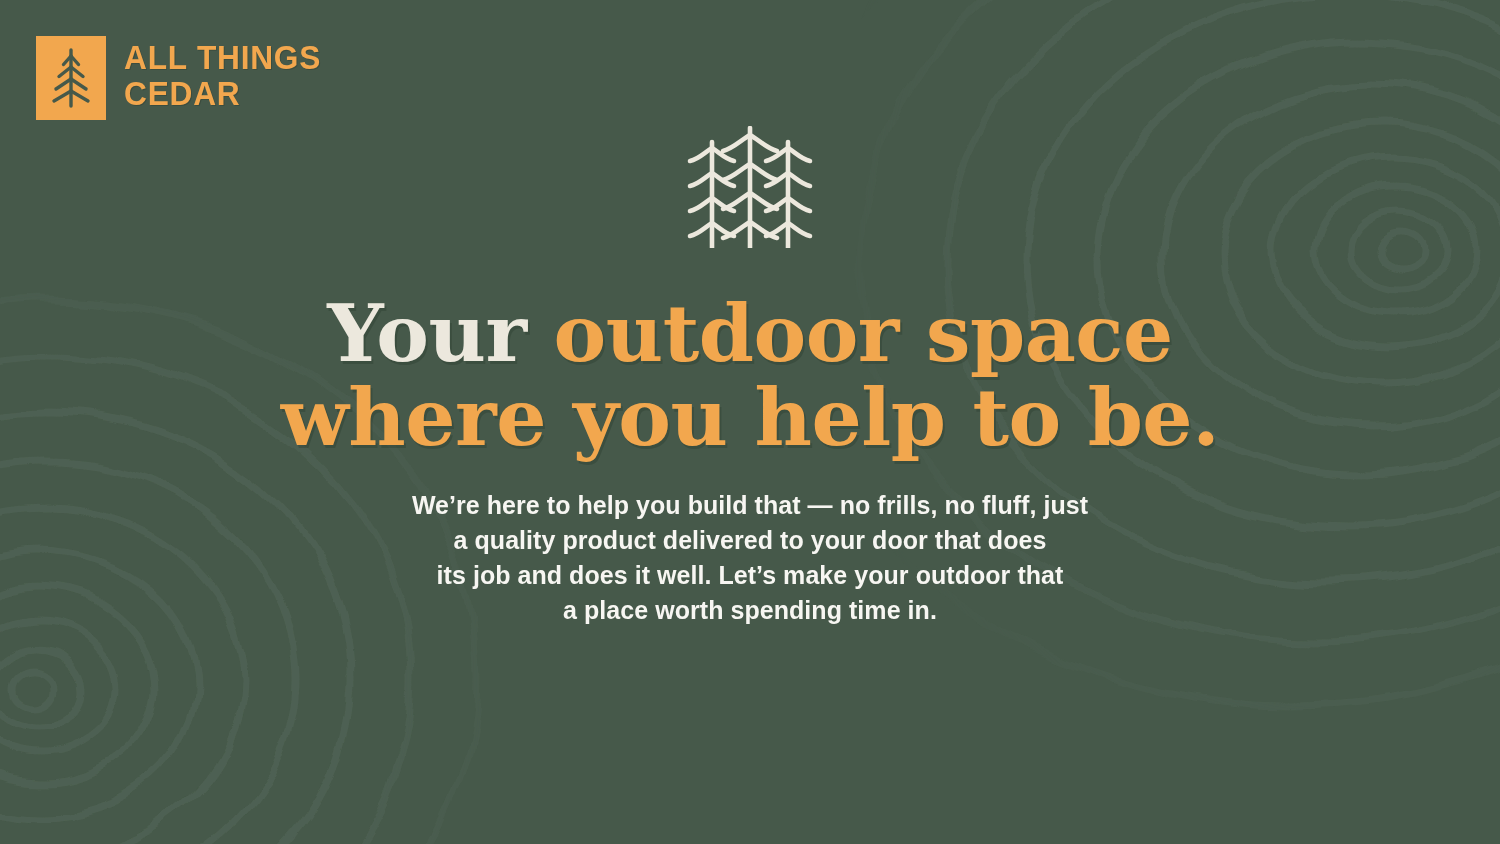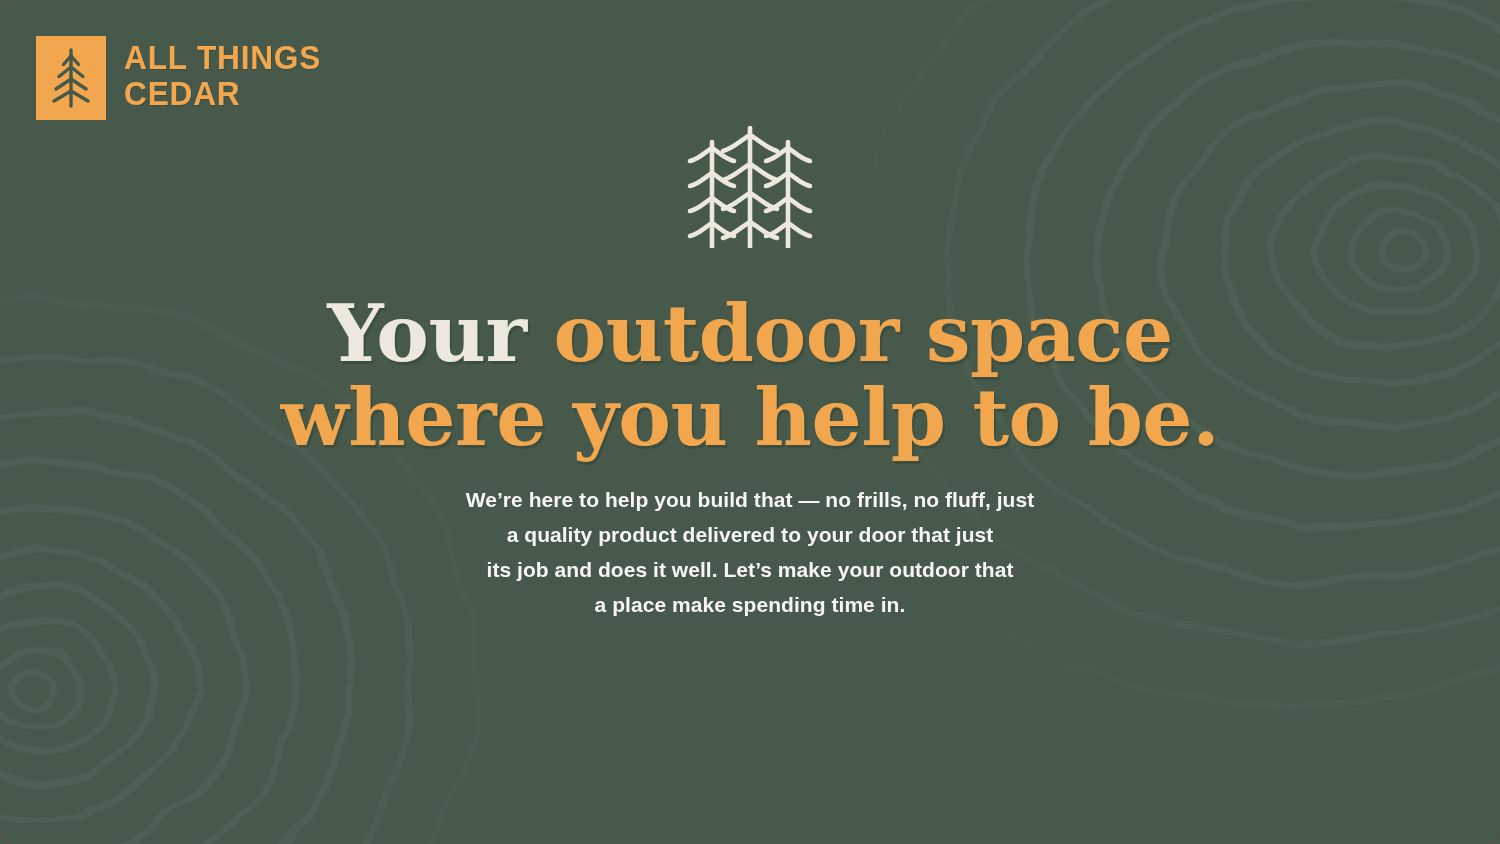--- a/index.html
+++ b/index.html
@@ -10,21 +10,20 @@
     background:#46594a;
     font-family:"Liberation Sans", sans-serif;
     overflow:hidden;
   }
 
   #stage {
     position:relative;
     width:1500px; height:844px;
     background:#b91c1c;
     overflow:hidden;
-    border-radius:12px;
   }
 
   
   #grain {
     position:absolute; inset:0;
     width:1500px; height:844px;
     pointer-events:none;
   }
 
   
@@ -79,24 +78,24 @@
     font-size:79px;
     line-height:84px;
     letter-spacing:-0.5px;
     color:#ece8dd;
     text-shadow:2px 3px 0 rgba(38,52,40,0.30);
   }
   #headline .line { display:block; white-space:nowrap; }
   #headline .accent { color:#f2a74e; }
 
   #subcopy {
-    margin-top:22px;
+    margin-top:28px;
     font-family:"Liberation Sans", sans-serif;
     font-weight:700;
-    font-size:21px;
+    font-size:25px;
     line-height:35px;
     letter-spacing:0.05px;
     color:#f7f6f2;
   }
   #subcopy .line { display:block; white-space:nowrap; }
 </style>
 </head>
 <body>
 
 <div id="stage">
@@ -219,19 +218,19 @@
       </svg>
     </div>
 
     <h1 id="headline">
       <span class="line"><span>Your </span><span class="accent">outdoor space</span></span>
       <span class="line accent">where you help to be.</span>
     </h1>
 
     <p id="subcopy">
       <span class="line">We’re here to help you build that — no frills, no fluff, just</span>
-      <span class="line">a quality product delivered to your door that just</span>
+      <span class="line">a quality product delivered to your door that does</span>
       <span class="line">its job and does it well. Let’s make your outdoor that</span>
-      <span class="line">a place make spending time in.</span>
+      <span class="line">a place worth spending time in.</span>
     </p>
 
   </div>
 </div>
 
 </body></html>

